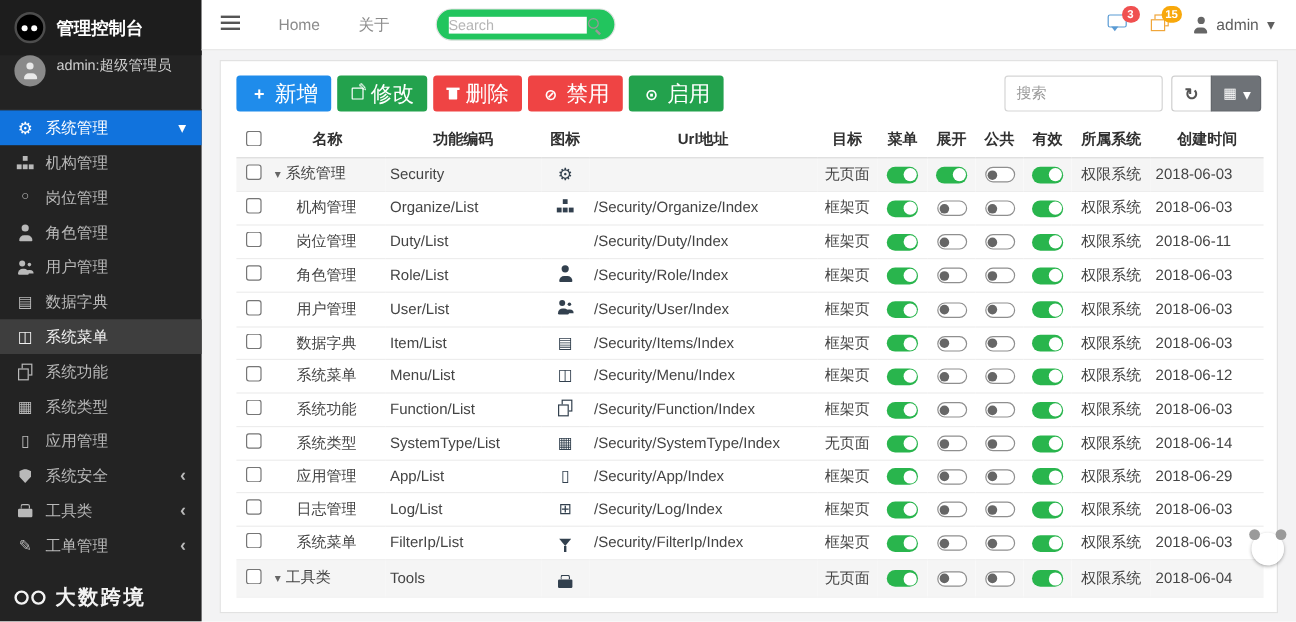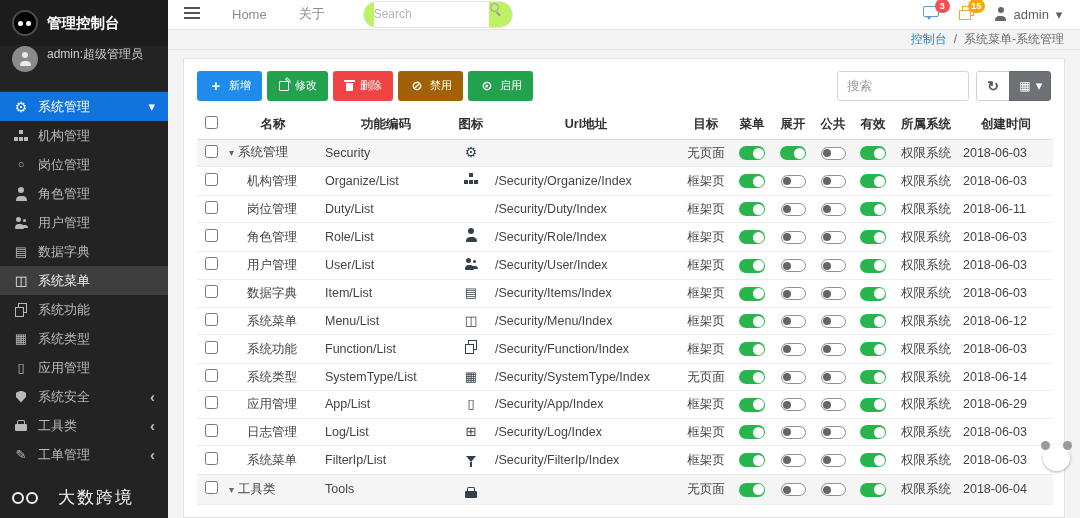--- a/index.html
+++ b/index.html
@@ -12,48 +12,48 @@
 .brand{height:46px;display:flex;align-items:center;gap:9px;padding:0 12px;color:#fff;font-weight:700;font-size:14.5px;background:#1d1d1d}
 .brand-logo{width:26px;height:26px;border-radius:50%;background:#000;border:2px solid #4d4d4d;position:relative;flex-shrink:0}
 .brand-logo::before{content:"";position:absolute;top:9px;left:4px;width:5px;height:5px;border-radius:50%;background:#fff;box-shadow:8px 0 0 #fff}
 .user-row{height:46px;display:flex;gap:9px;padding:0 12px;font-size:12px;color:#cfcfcf;border-bottom:1px solid #2e2e2e}
 .avatar{width:26px;height:26px;border-radius:50%;background:#8a8a8a;display:flex;align-items:center;justify-content:center;color:#e9e9e9;flex-shrink:0}
 .side-item{height:29px;display:flex;align-items:center;gap:9px;padding:0 13px;font-size:13px;color:#b9b9b9;cursor:pointer}
 .side-item .lbl{flex:1}
 .side-item.active{background:#1173dd;color:#fff}
 .side-item.current{background:#3e3e3e;color:#f0f0f0}
 .side-item .caret{margin-left:auto;width:10px;justify-content:flex-end}
-.side-watermark{position:absolute;left:12px;bottom:9px;display:flex;align-items:center;gap:20px;color:#fff;font-weight:400;font-size:17px;letter-spacing:2px;opacity:.95}
+.side-watermark{position:absolute;left:12px;bottom:9px;display:flex;align-items:center;gap:8px;color:#fff;font-weight:700;font-size:17px;letter-spacing:2px;opacity:.95}
 
 
 .main{flex:1;display:flex;flex-direction:column;position:relative;min-width:0}
 .topbar{height:42px;background:#fff;border-bottom:1px solid #e4e4e4;display:flex;align-items:center;padding:0 16px;gap:32px}
 .burger-btn,.icon-btn{background:none;border:none;cursor:pointer;padding:0}
 .top-link{color:#8c8c8c;text-decoration:none;font-size:13px}
-.search-pill{width:150px;height:27px;border:1px solid #e3e3e3;border-radius:14px;display:flex;padding:0 10px;background:#bef264;margin-left:6px}
+.search-pill{width:150px;height:27px;border:1px solid #e3e3e3;border-radius:14px;display:flex;align-items:center;padding:0 10px;background:#22c55e;margin-left:6px}
 .search-pill input{border:none;outline:none;flex:1;font-size:12px;color:#555;min-width:0;font-family:inherit}
 .search-pill input::placeholder{color:#b5b5b5}
 .top-right{margin-left:auto;display:flex;align-items:center;gap:18px}
 .icon-btn{position:relative}
 .badge{position:absolute;top:-7px;right:-10px;min-width:15px;height:14px;border-radius:8px;font-size:9.5px;font-weight:700;color:#fff;display:flex;align-items:center;justify-content:center;padding:0 3px}
 .badge.red{background:#f05050}
 .badge.orange{background:#f8a80b}
 .admin-box{display:flex;align-items:center;gap:5px;color:#5f5f5f;cursor:pointer;font-size:13px}
 
 .breadcrumb-bar{height:28px;display:flex;align-items:center;justify-content:flex-end;gap:7px;padding:0 16px;font-size:12px;color:#6b6b6b;border-bottom:1px solid #e6e6e6}
 .breadcrumb-bar a{color:#1c84c6;text-decoration:none}
 
 .content{padding:8px 15px 0}
 .panel{background:#fff;border:1px solid #e2e2e2;padding:12px 13px}
 .toolbar{display:flex;align-items:center;margin-bottom:9px}
-.btn{height:30px;padding:0 11px;border:none;border-radius:3px;color:#fff;font-size:11px;display:inline-flex;align-items:center;gap:5px;margin-right:5px;cursor:pointer;font-family:inherit}
+.btn{height:30px;padding:0 11px;border:none;border-radius:3px;color:#fff;font-size:18px;display:inline-flex;align-items:center;gap:5px;margin-right:5px;cursor:pointer;font-family:inherit}
 .btn-add{background:#1f8ceb}
 .btn-edit{background:#23a24d}
 .btn-del{background:#ef4444}
-.btn-disable{background:#a16207}
+.btn-disable{background:#ef4444}
 .btn-enable{background:#23a24d}
 .search-group{margin-left:auto;display:flex;align-items:flex-start}
 .tbl-search{width:132px;height:30px;border:1px solid #d5d5d5;border-radius:3px;padding:0 9px;font-size:12.5px;outline:none;margin-right:7px;font-family:inherit;color:#555}
 .tbl-search::placeholder{color:#9a9a9a}
 .gbtn{height:30px;width:34px;display:inline-flex;align-items:center;justify-content:center;border:1px solid #cfcfcf;background:#fff;color:#555;cursor:pointer;gap:2px}
 .gbtn.first{border-radius:3px 0 0 3px}
 .gbtn.dark{background:#6e7277;border-color:#63676c;color:#fff;width:42px;border-radius:0 3px 3px 0;margin-left:-1px}
 
 
 table{width:100%;border-collapse:collapse;table-layout:fixed;font-size:12.5px}
@@ -235,25 +235,20 @@
           <span class="badge orange">15</span>
         </button>
         <div class="admin-box">
           <span class="icon user-icon" style="color:#666"></span>
           <span>admin</span>
           <span class="icon caret-down-icon" style="width:10px"></span>
         </div>
       </div>
     </div>
 
-    <div class="breadcrumb-bar">
-      <a href="#">控制台</a>
-      <span>/</span>
-      <span>系统菜单-系统管理</span>
-    </div>
 
     <div class="content">
       <div class="panel">
 
         <div class="toolbar">
           <button class="btn btn-add">
             <span class="icon plus-icon"></span>
             <span>新增</span>
           </button>
           <button class="btn btn-edit">

